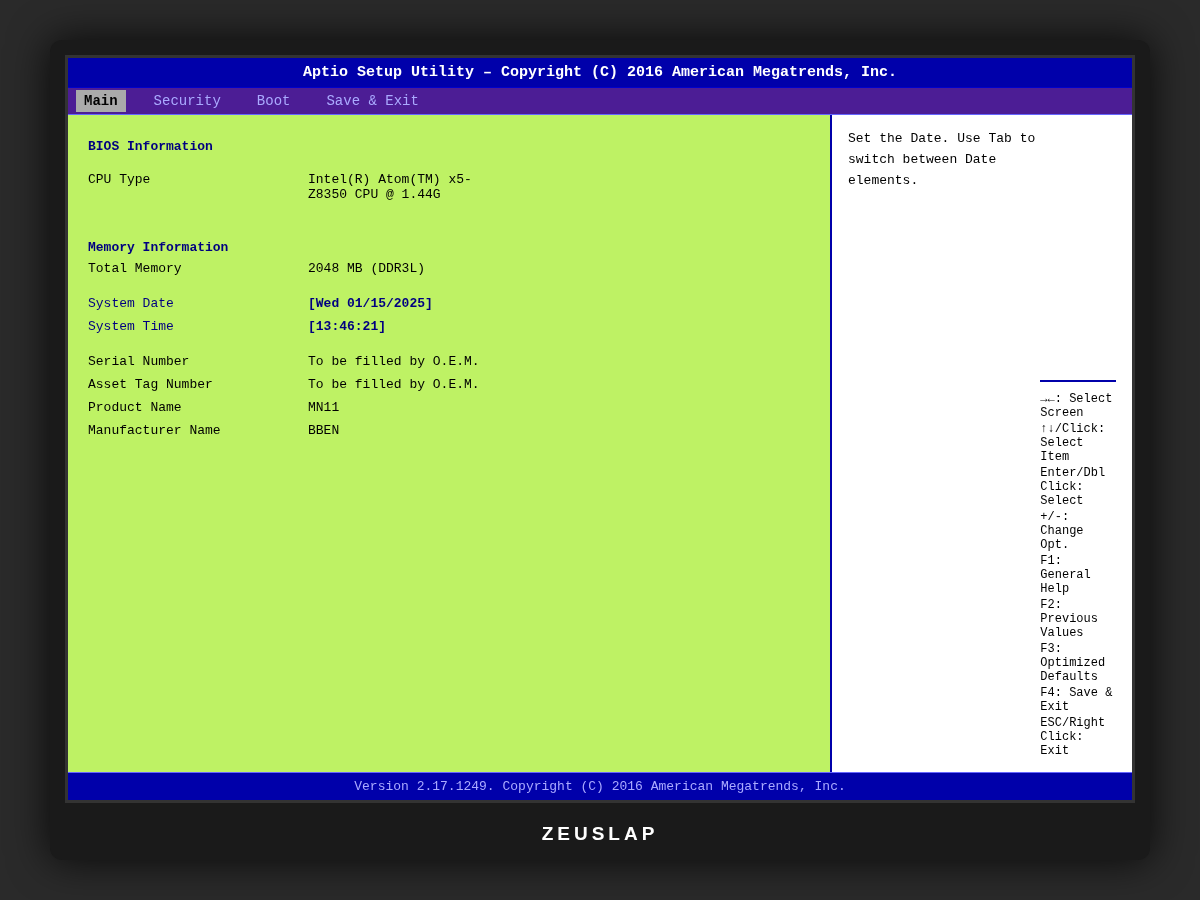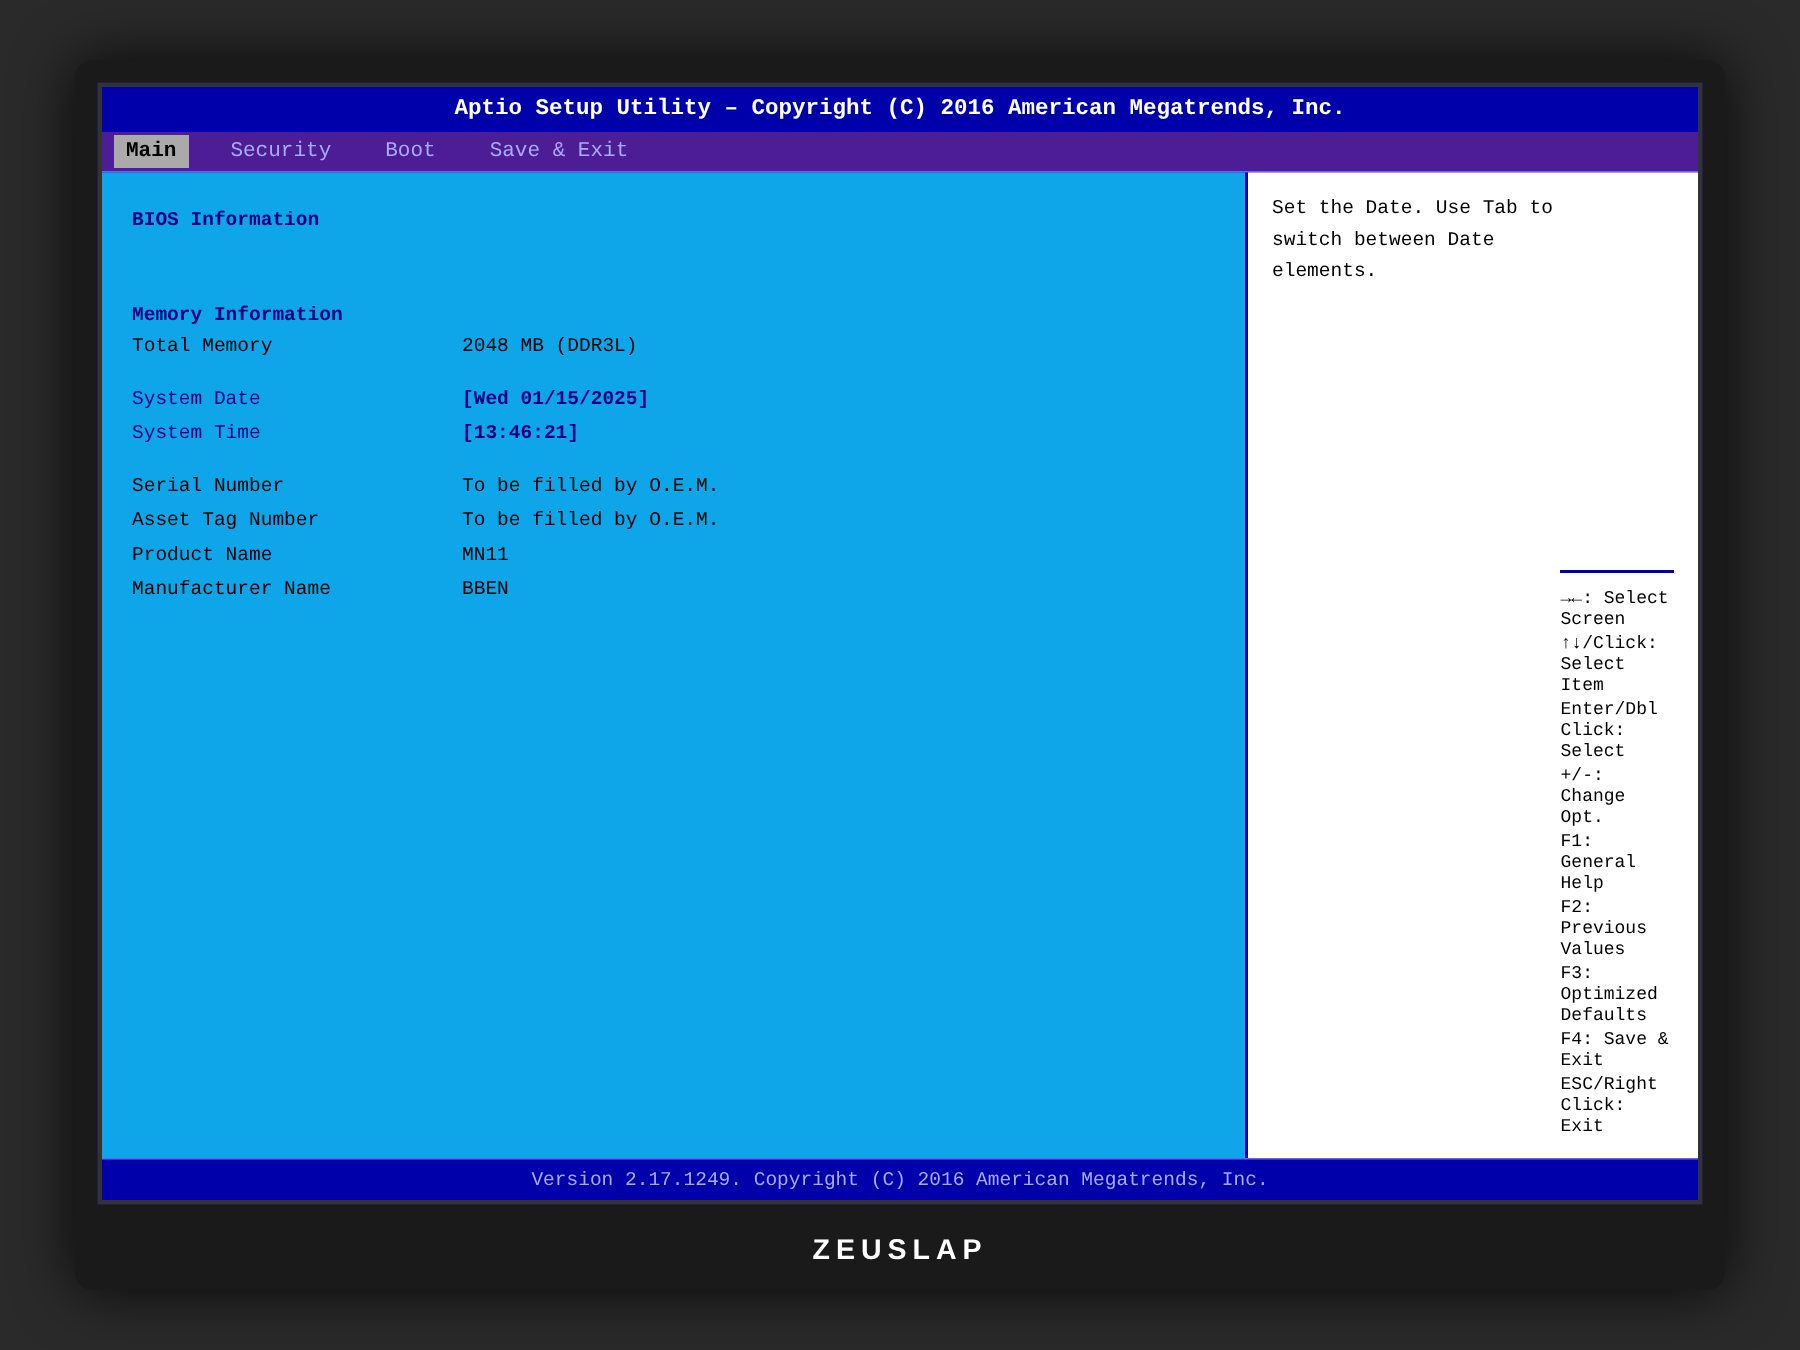--- a/index.html
+++ b/index.html
@@ -73,21 +73,21 @@
     }
 
     .main-content {
       flex: 1;
       display: flex;
       flex-direction: row;
     }
 
     .left-panel {
       flex: 1;
-      background: #0ea5e9;
+      background: #bef264;
       padding: 16px 20px;
       border-right: 2px solid #0000aa;
       display: flex;
       flex-direction: column;
       gap: 4px;
     }
 
     .right-panel {
       width: 300px;
       background: #ffffff;
@@ -206,20 +206,27 @@
 
     <div class="main-content">
 
       <div class="left-panel">
 
         <div class="section-label">BIOS Information</div>
 
 
         <div class="divider"></div>
 
+        <div class="info-row">
+          <span class="info-label">CPU Type</span>
+          <span class="info-value cpu-multiline">
+            <span>Intel(R) Atom(TM) x5-</span>
+            <span>Z8350 CPU @ 1.44G</span>
+          </span>
+        </div>
 
         <div class="divider"></div>
         <div class="divider"></div>
 
         <div class="section-label">Memory Information</div>
 
         <div class="info-row">
           <span class="info-label">Total Memory</span>
           <span class="info-value">2048 MB (DDR3L)</span>
         </div>

